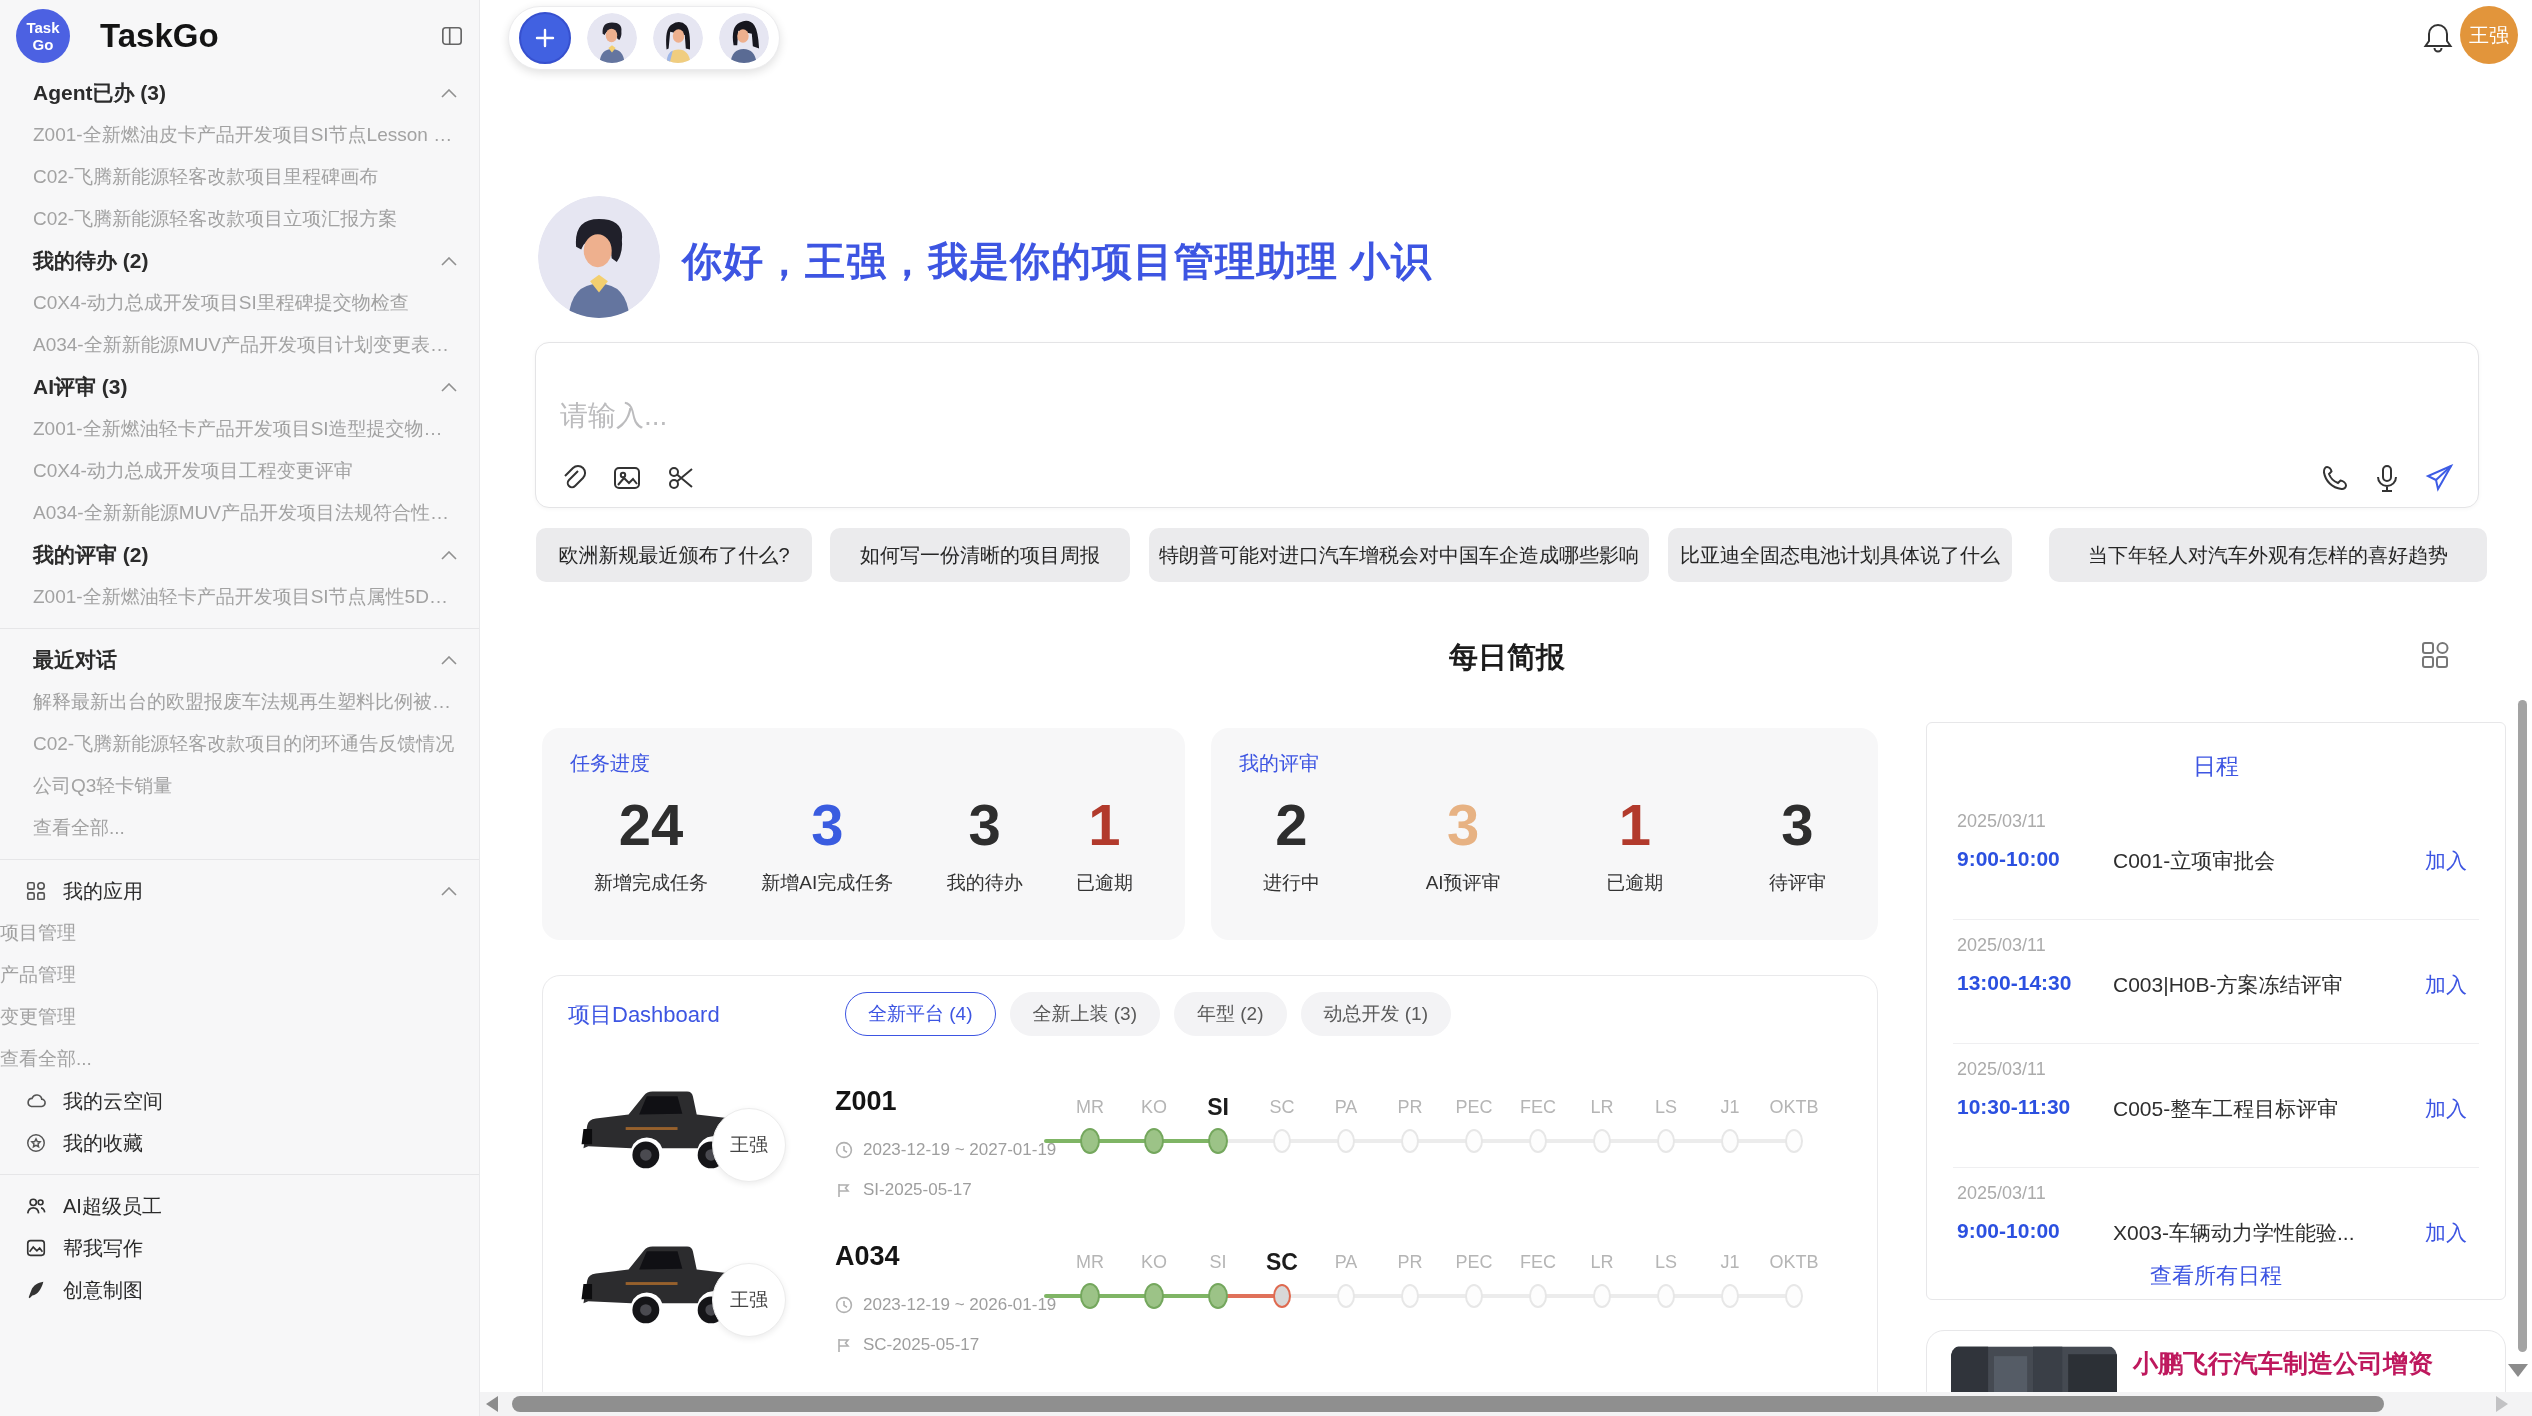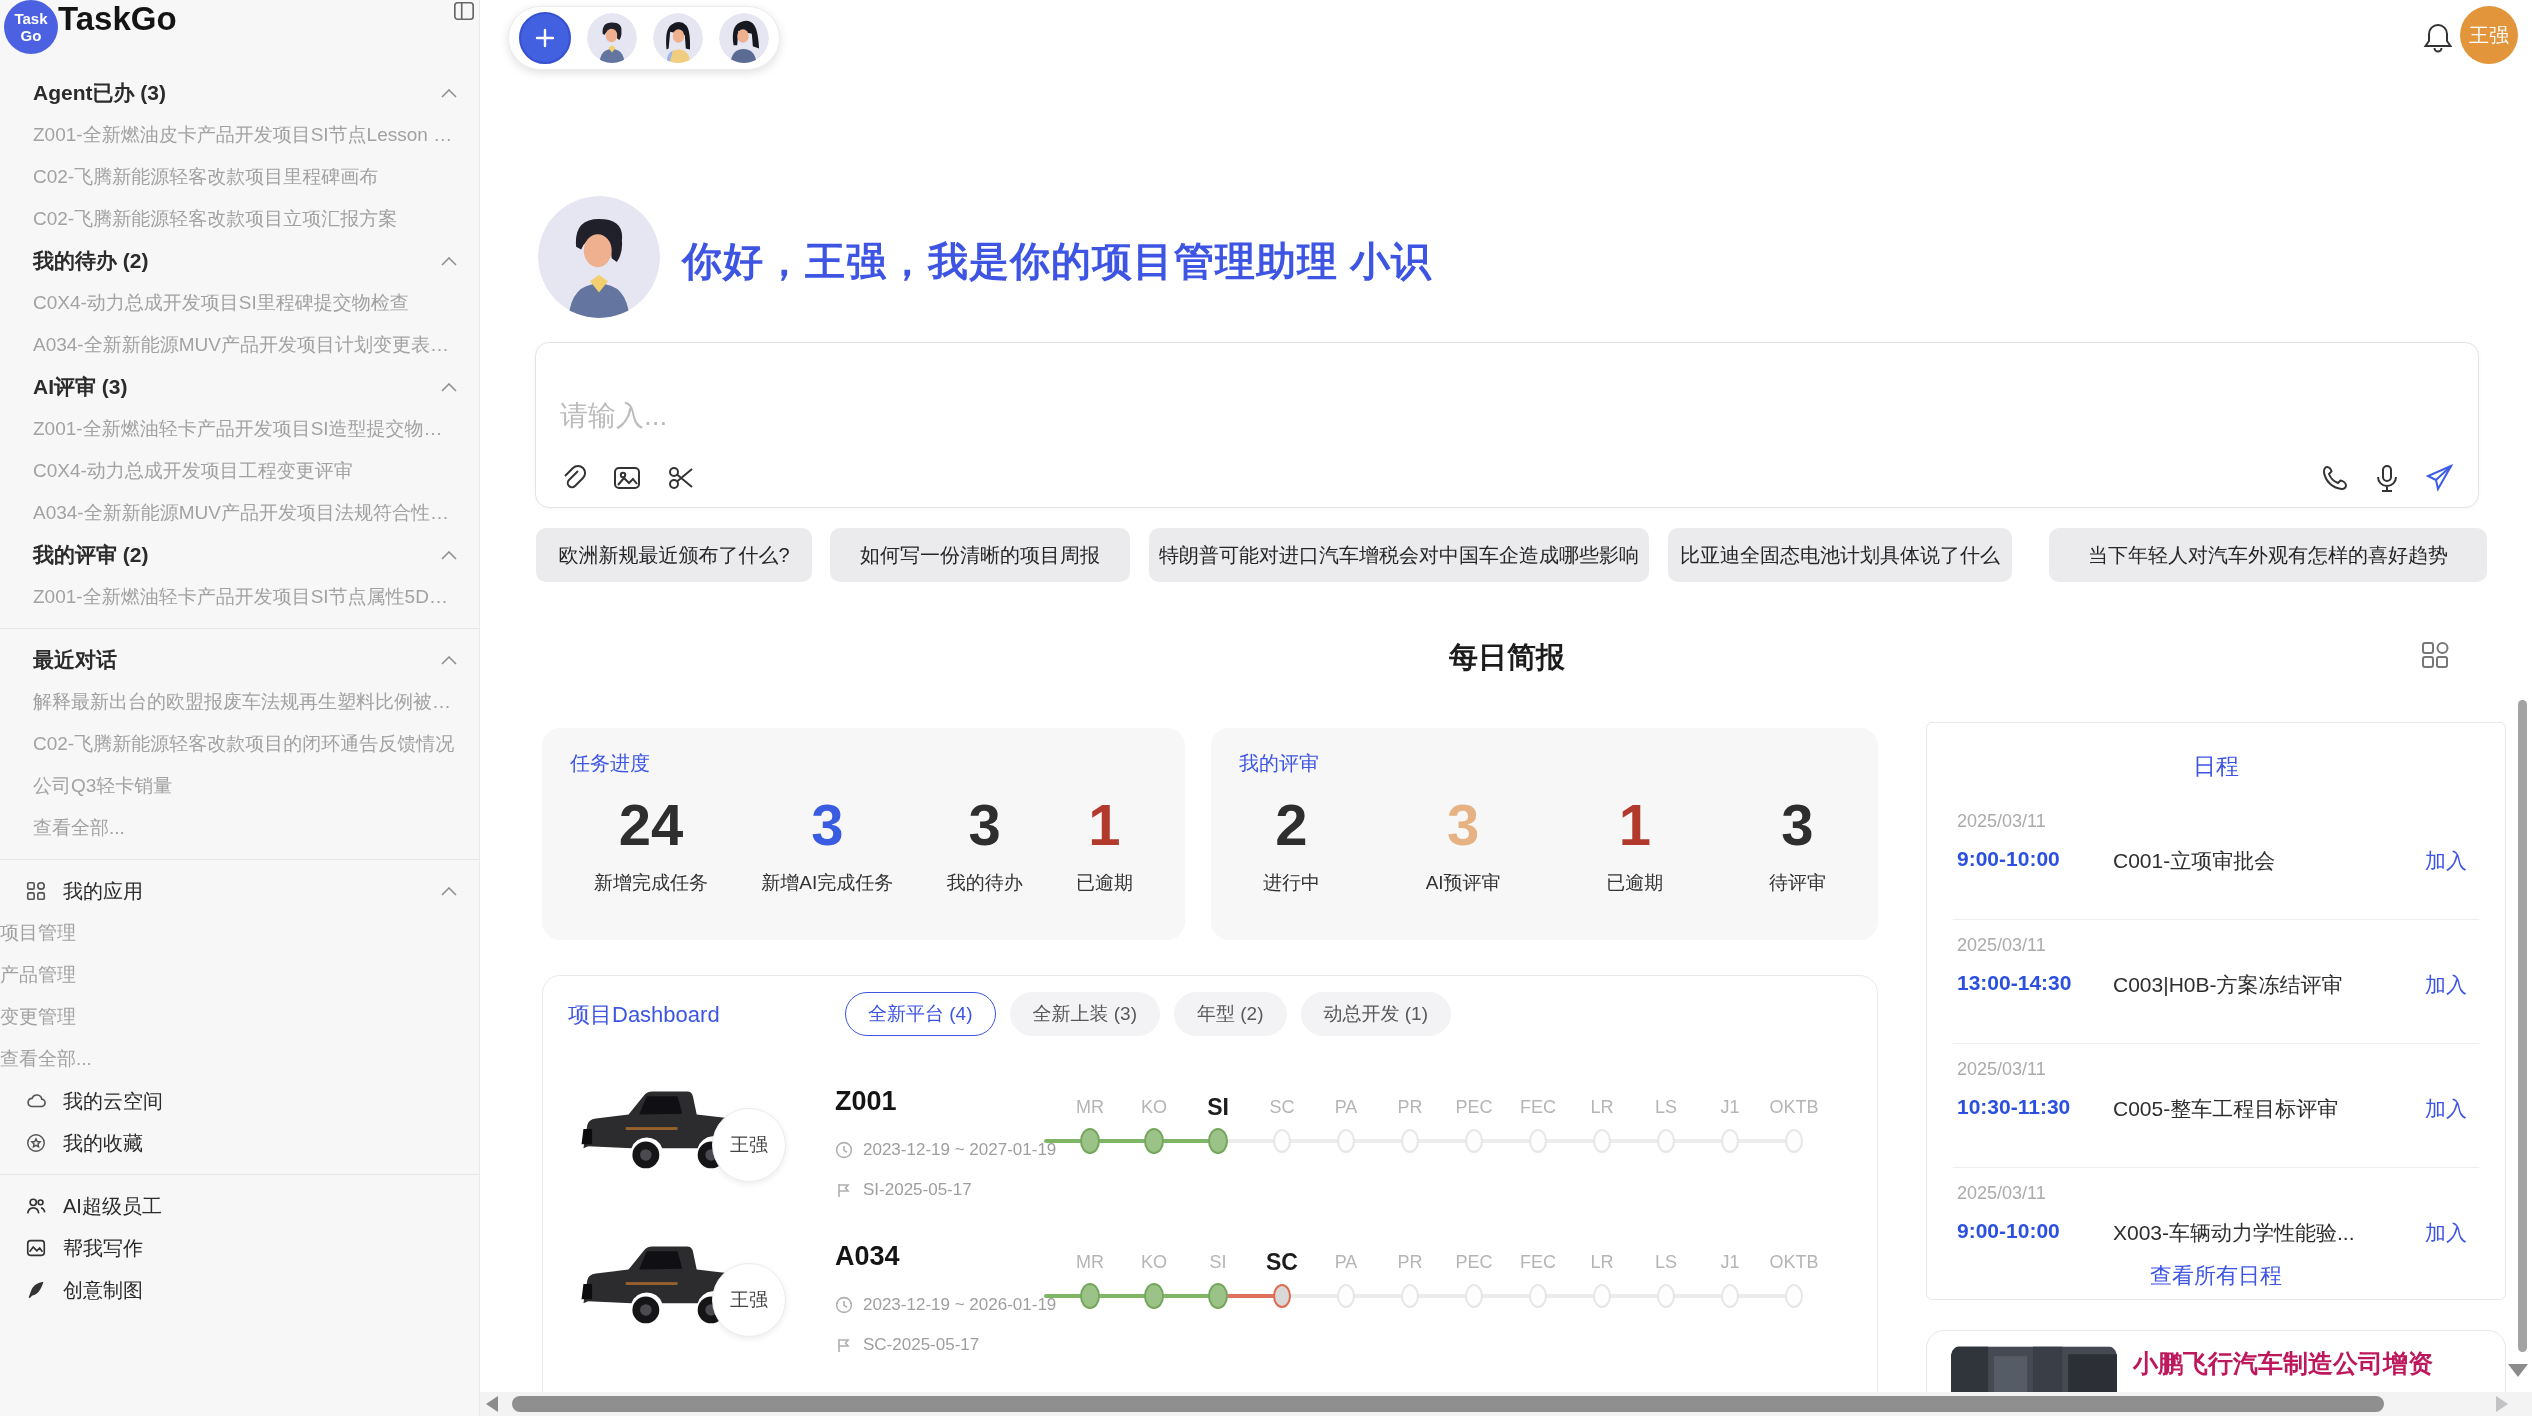--- a/index.html
+++ b/index.html
@@ -3,25 +3,25 @@
 <meta charset="utf-8">
 <style>
   html,body{margin:0;padding:0;background:#fff}
   #screen{position:relative;width:2532px;height:1416px;background:#fff;overflow:hidden;
           font-family:"Liberation Sans","DejaVu Sans",sans-serif;color:#222}
   svg{display:block}
 
   
   #sidebar{position:absolute;left:0;top:0;width:480px;height:1416px;background:#f7f7f8;
            border-right:1px solid #e9e9eb;box-sizing:border-box;overflow:hidden}
-  .sb-top{display:flex;height:72px;padding:0 4px;box-sizing:border-box}
+  .sb-top{display:flex;align-items:center;height:72px;padding:0 16px;box-sizing:border-box}
   .logo{width:54px;height:54px;border-radius:50%;background:#4c61e2;color:#fff;display:flex;
         flex-direction:column;align-items:center;justify-content:center;font-size:15px;
         line-height:17px;font-weight:bold;flex:none}
-  .app-title{font-size:33px;font-weight:bold;color:#141414;margin-left:0;flex:1}
+  .app-title{font-size:33px;font-weight:bold;color:#141414;margin-left:30px;flex:1}
   .new-chat{margin:4px 16px 0;height:44px;background:#eaedfc;border:1px solid #d9def8;border-radius:8px;
             display:flex;align-items:center;padding:0 16px;color:#3d55e2;font-size:18px;font-weight:bold;gap:10px;cursor:pointer}
   .sb-head{height:42px;display:flex;align-items:center;padding:0 22px 0 33px;font-size:21px;font-weight:bold;color:#2b2b2b}
   .sb-head .sp{flex:1}
   .sb-item{height:42px;line-height:42px;padding:0 24px 0 33px;font-size:19px;color:#a2a2a2;
            white-space:nowrap;overflow:hidden;text-overflow:ellipsis;cursor:pointer}
   .sb-div{border:none;border-top:1px solid #e6e6e8;margin:10px 0}
   .sb-row{height:42px;display:flex;align-items:center;padding:0 22px 0 25px;font-size:20px;color:#2b2b2b;gap:16px;cursor:pointer}
   .sb-row .sp{flex:1}
   .sb-sub{height:42px;line-height:42px;font-size:19px;color:#a2a2a2;cursor:pointer}

